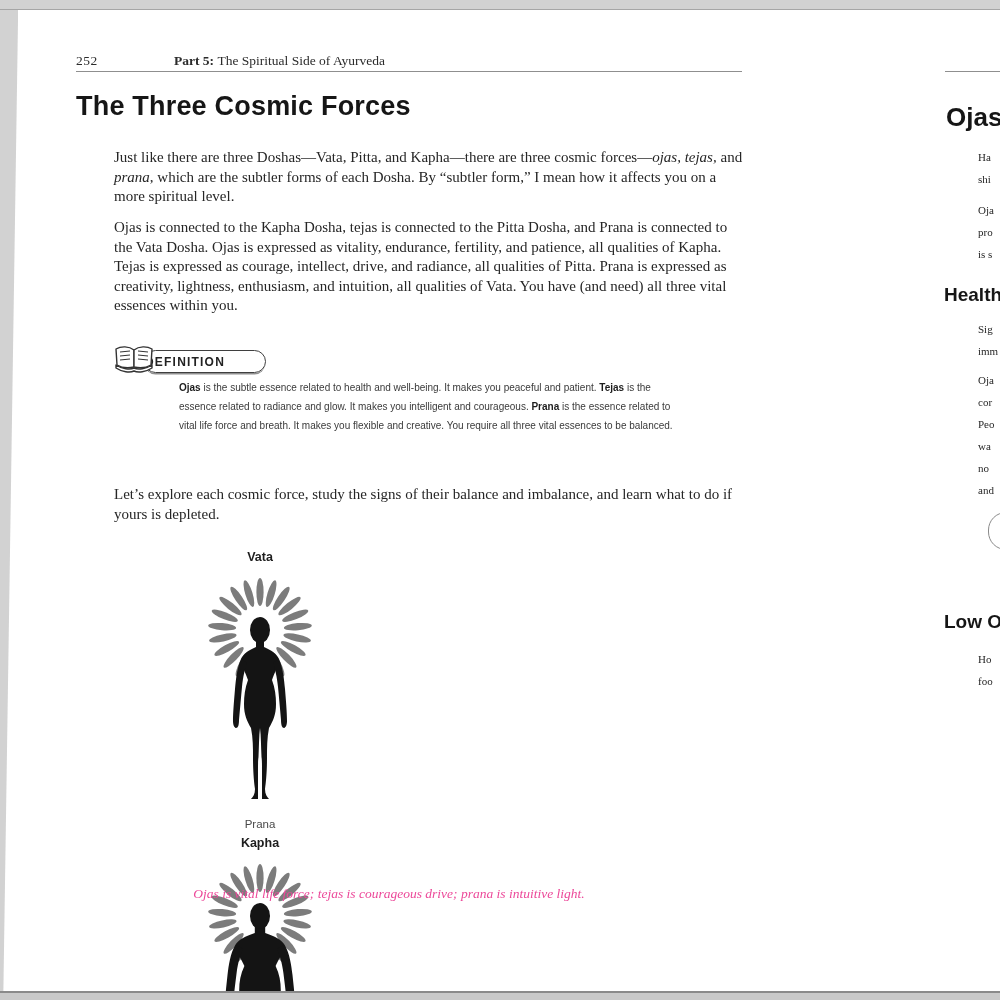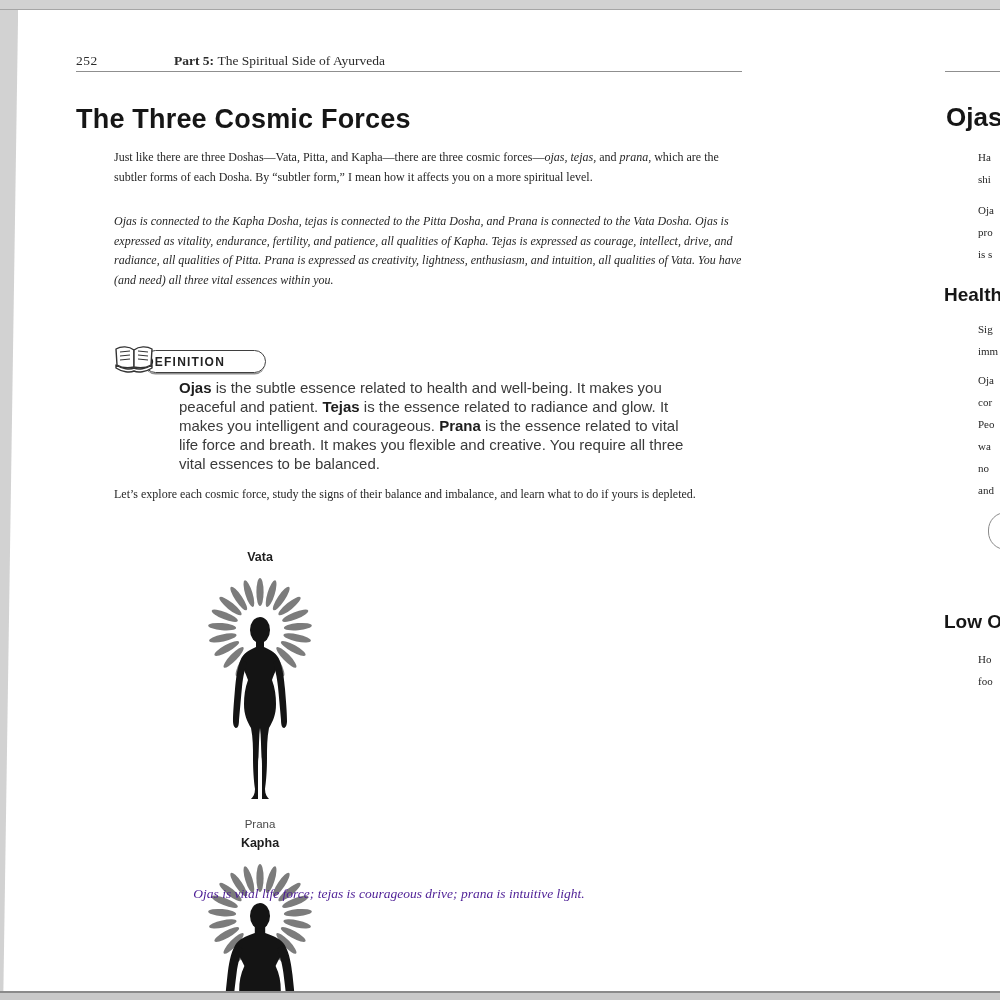--- a/index.html
+++ b/index.html
@@ -12,46 +12,46 @@
               clip-path:polygon(0 0,100% 0,100% 2%,18% 100%,0 100%);z-index:4;}
   .page{position:absolute;left:4px;top:9px;width:996px;height:984px;background:#fff;border-top-left-radius:10px;}
 
   
   .hdr{position:absolute;top:44px;left:72px;width:666px;font-size:13.5px;}
   .hdr .pnum{font-weight:normal;letter-spacing:.5px;}
   .hdr .part{position:absolute;left:63px;top:0;margin-left:35px;}
   .hdr .part b{font-weight:bold;}
   .hdr-rule{position:absolute;top:62px;left:72px;width:666px;height:0;border-top:1.5px solid #8f8f8f;}
 
-  .title{position:absolute;top:95px;left:72px;font-family:"Liberation Sans",sans-serif;
+  .title{position:absolute;top:82px;left:72px;font-family:"Liberation Sans",sans-serif;
          font-weight:bold;font-size:27px;letter-spacing:.2px;color:#161616;}
 
-  .para{position:absolute;left:110px;width:632px;font-size:12px;line-height:19.5px;color:#262626;text-align:left;}
+  .para{position:absolute;left:110px;width:632px;font-size:15px;line-height:19.5px;color:#262626;text-align:left;}
   .p1{top:139px;}
-  .p2{top:203px;font-style:italic;}
+  .p2{top:209px;}
   .p3{top:444px;margin-top:32px;}
 
   .defbox{position:absolute;left:112px;top:338px;height:34px;}
   .defpill{position:absolute;left:28px;top:3px;width:122px;height:23px;border:1.6px solid #3f3f3f;
            border-radius:13px;box-shadow:0 0 0 1px #fff inset, 0 2.5px 0 -1px #8f8f8f;
            display:flex;align-items:center;justify-content:flex-start;padding-right:12px;box-sizing:border-box;}
   .defpill span{font-family:"Liberation Sans",sans-serif;font-weight:bold;font-size:12px;letter-spacing:1.2px;color:#222;}
   .defbook{position:absolute;left:-4px;top:-4px;}
   .deftext{position:absolute;left:175px;top:369px;width:508px;font-family:"Liberation Sans",sans-serif;
-           font-size:15px;line-height:19px;color:#3a3a3a;}
+           font-size:10px;line-height:19px;color:#3a3a3a;}
   .deftext b{color:#1d1d1d;}
 
   .figures{position:absolute;left:186px;top:541px;display:flex;gap:6px;flex-direction:column;}
   .figcol{width:140px;text-align:center;}
   .dosha{font-family:"Liberation Sans",sans-serif;font-weight:bold;font-size:12.5px;color:#1e1e1e;margin-bottom:12px;}
   .figsvg{display:block;margin:0 auto;width:130px;height:230px;}
   .essence{font-family:"Liberation Sans",sans-serif;font-size:11.5px;color:#4a4a4a;margin-top:12px;}
   .quals{font-family:"Liberation Sans",sans-serif;font-size:11.5px;line-height:15px;color:#4a4a4a;margin-top:9px;}
   .figcap{position:absolute;left:150px;top:877px;width:470px;text-align:center;
-          font-size:13.5px;font-style:italic;color:#4c1d95;}
+          font-size:13.5px;font-style:italic;color:#ec4899;}
 
   
   .rp-rule{position:absolute;top:62px;left:941px;width:60px;border-top:1.5px solid #8f8f8f;}
   .rp-h1{position:absolute;top:93px;left:942px;font-family:"Liberation Sans",sans-serif;font-weight:bold;
          font-size:26px;color:#161616;white-space:nowrap;}
   .rp-h2{position:absolute;left:940px;font-family:"Liberation Sans",sans-serif;font-weight:bold;
          font-size:19px;color:#161616;white-space:nowrap;}
   .rp-lines{position:absolute;left:974px;font-size:11px;color:#262626;white-space:nowrap;}
   .rp-lines div{line-height:22px;}
   .rp-badge{position:absolute;left:984px;top:503px;width:40px;height:36px;border:1.6px solid #8a8a8a;

